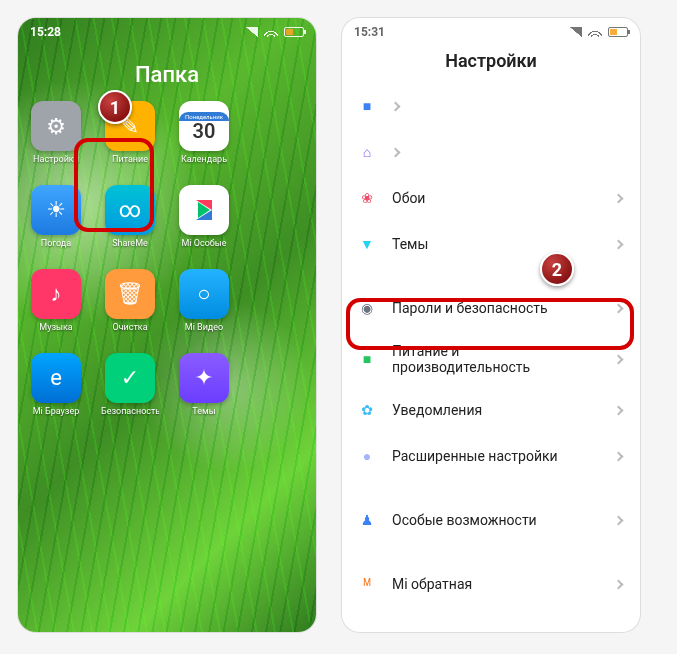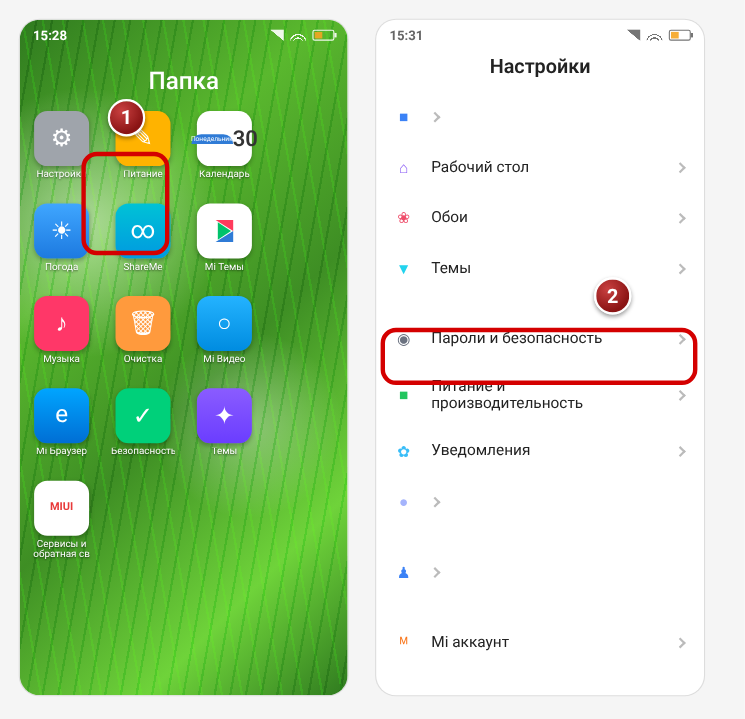--- a/index.html
+++ b/index.html
@@ -126,21 +126,21 @@
     width:7px; height:7px;
     border-top:2px solid #bbb;
     border-right:2px solid #bbb;
     transform:rotate(45deg);
   }
   .group-gap { height:18px; }
 
   
   .ic-settings { background:#9fa4ab; }
   .ic-notes    { background:#ffb300; }
-  .ic-calendar { background:#fff; color:#2f7bd6; flex-direction:row; }
+  .ic-calendar { background:#fff; color:#2f7bd6; flex-direction:column; }
   .ic-weather  { background:linear-gradient(#3fa6ff,#1d7ae0); }
   .ic-shareme  { background:linear-gradient(#00c2d6,#009ae0); }
   .ic-video    { background:#fff; }
   .ic-music    { background:#ff3768; }
   .ic-clean    { background:#ff9a3d; }
   .ic-remote   { background:linear-gradient(#24b3ff,#008ce0); }
   .ic-browser  { background:linear-gradient(#00a5ff,#006ed4); }
   .ic-security { background:#00d07a; }
   .ic-themes   { background:linear-gradient(#8a5cff,#6b3dff); }
   .ic-services { background:#fff; color:#e83a3a; font-size:10px; font-weight:700; }
@@ -220,21 +220,21 @@
       <div class="app-label">Погода</div>
     </div>
     <div class="app">
       <div class="app-icon ic-shareme">∞</div>
       <div class="app-label">ShareMe</div>
     </div>
     <div class="app">
       <div class="app-icon ic-video">
           <div class="video-tri"></div>
         </div>
-      <div class="app-label">Mi Темы</div>
+      <div class="app-label">Mi Особые</div>
     </div>
     <div></div>
     <div class="app">
       <div class="app-icon ic-music">♪</div>
       <div class="app-label">Музыка</div>
     </div>
     <div class="app">
       <div class="app-icon ic-clean">🗑</div>
       <div class="app-label">Очистка</div>
     </div>
@@ -249,24 +249,20 @@
     </div>
     <div class="app">
       <div class="app-icon ic-security">✓</div>
       <div class="app-label">Безопасность</div>
     </div>
     <div class="app">
       <div class="app-icon ic-themes">✦</div>
       <div class="app-label">Темы</div>
     </div>
     <div></div>
-    <div class="app">
-      <div class="app-icon ic-services">MIUI</div>
-      <div class="app-label">Сервисы и обратная св</div>
-    </div>
   </div>
 
   <div class="hl-rect" style="left:56px; top:120px; width:80px; height:94px;"></div>
   <div class="badge" style="left:80px; top:72px;">1</div>
 </div>
 
 <div class="phone settings">
   <div class="statusbar dark">
     <span>15:31</span>
     <span class="status-icons" style="color:#666">
@@ -280,21 +276,20 @@
 
   <div class="settings-title">Настройки</div>
 
   <div class="settings-list">
     <div class="row">
       <div class="row-icon" style="color:#3b82f6">■</div>
       <div class="chevron"></div>
     </div>
     <div class="row">
       <div class="row-icon" style="color:#8b5cf6">⌂</div>
-      <div class="row-label">Рабочий стол</div>
       <div class="chevron"></div>
     </div>
     <div class="row">
       <div class="row-icon" style="color:#ef4d6a">❀</div>
       <div class="row-label">Обои</div>
       <div class="chevron"></div>
     </div>
     <div class="row">
       <div class="row-icon" style="color:#22d3ee">▼</div>
       <div class="row-label">Темы</div>
@@ -313,34 +308,36 @@
       <div class="row-label">Питание и производительность</div>
       <div class="chevron"></div>
     </div>
     <div class="row">
       <div class="row-icon" style="color:#38bdf8">✿</div>
       <div class="row-label">Уведомления</div>
       <div class="chevron"></div>
     </div>
     <div class="row">
       <div class="row-icon" style="color:#a5b4fc">●</div>
+      <div class="row-label">Расширенные настройки</div>
       <div class="chevron"></div>
     </div>
 
     <div class="group-gap"></div>
 
     <div class="row">
       <div class="row-icon" style="color:#3b82f6">♟</div>
+      <div class="row-label">Особые возможности</div>
       <div class="chevron"></div>
     </div>
 
     <div class="group-gap"></div>
 
     <div class="row">
       <div class="row-icon" style="color:#f97316">ᴹ</div>
-      <div class="row-label">Mi аккаунт</div>
+      <div class="row-label">Mi обратная</div>
       <div class="chevron"></div>
     </div>
   </div>
 
   <div class="hl-rect" style="left:4px; top:280px; width:288px; height:52px;"></div>
   <div class="badge" style="left:198px; top:234px;">2</div>
 </div>
 
 </body></html>

